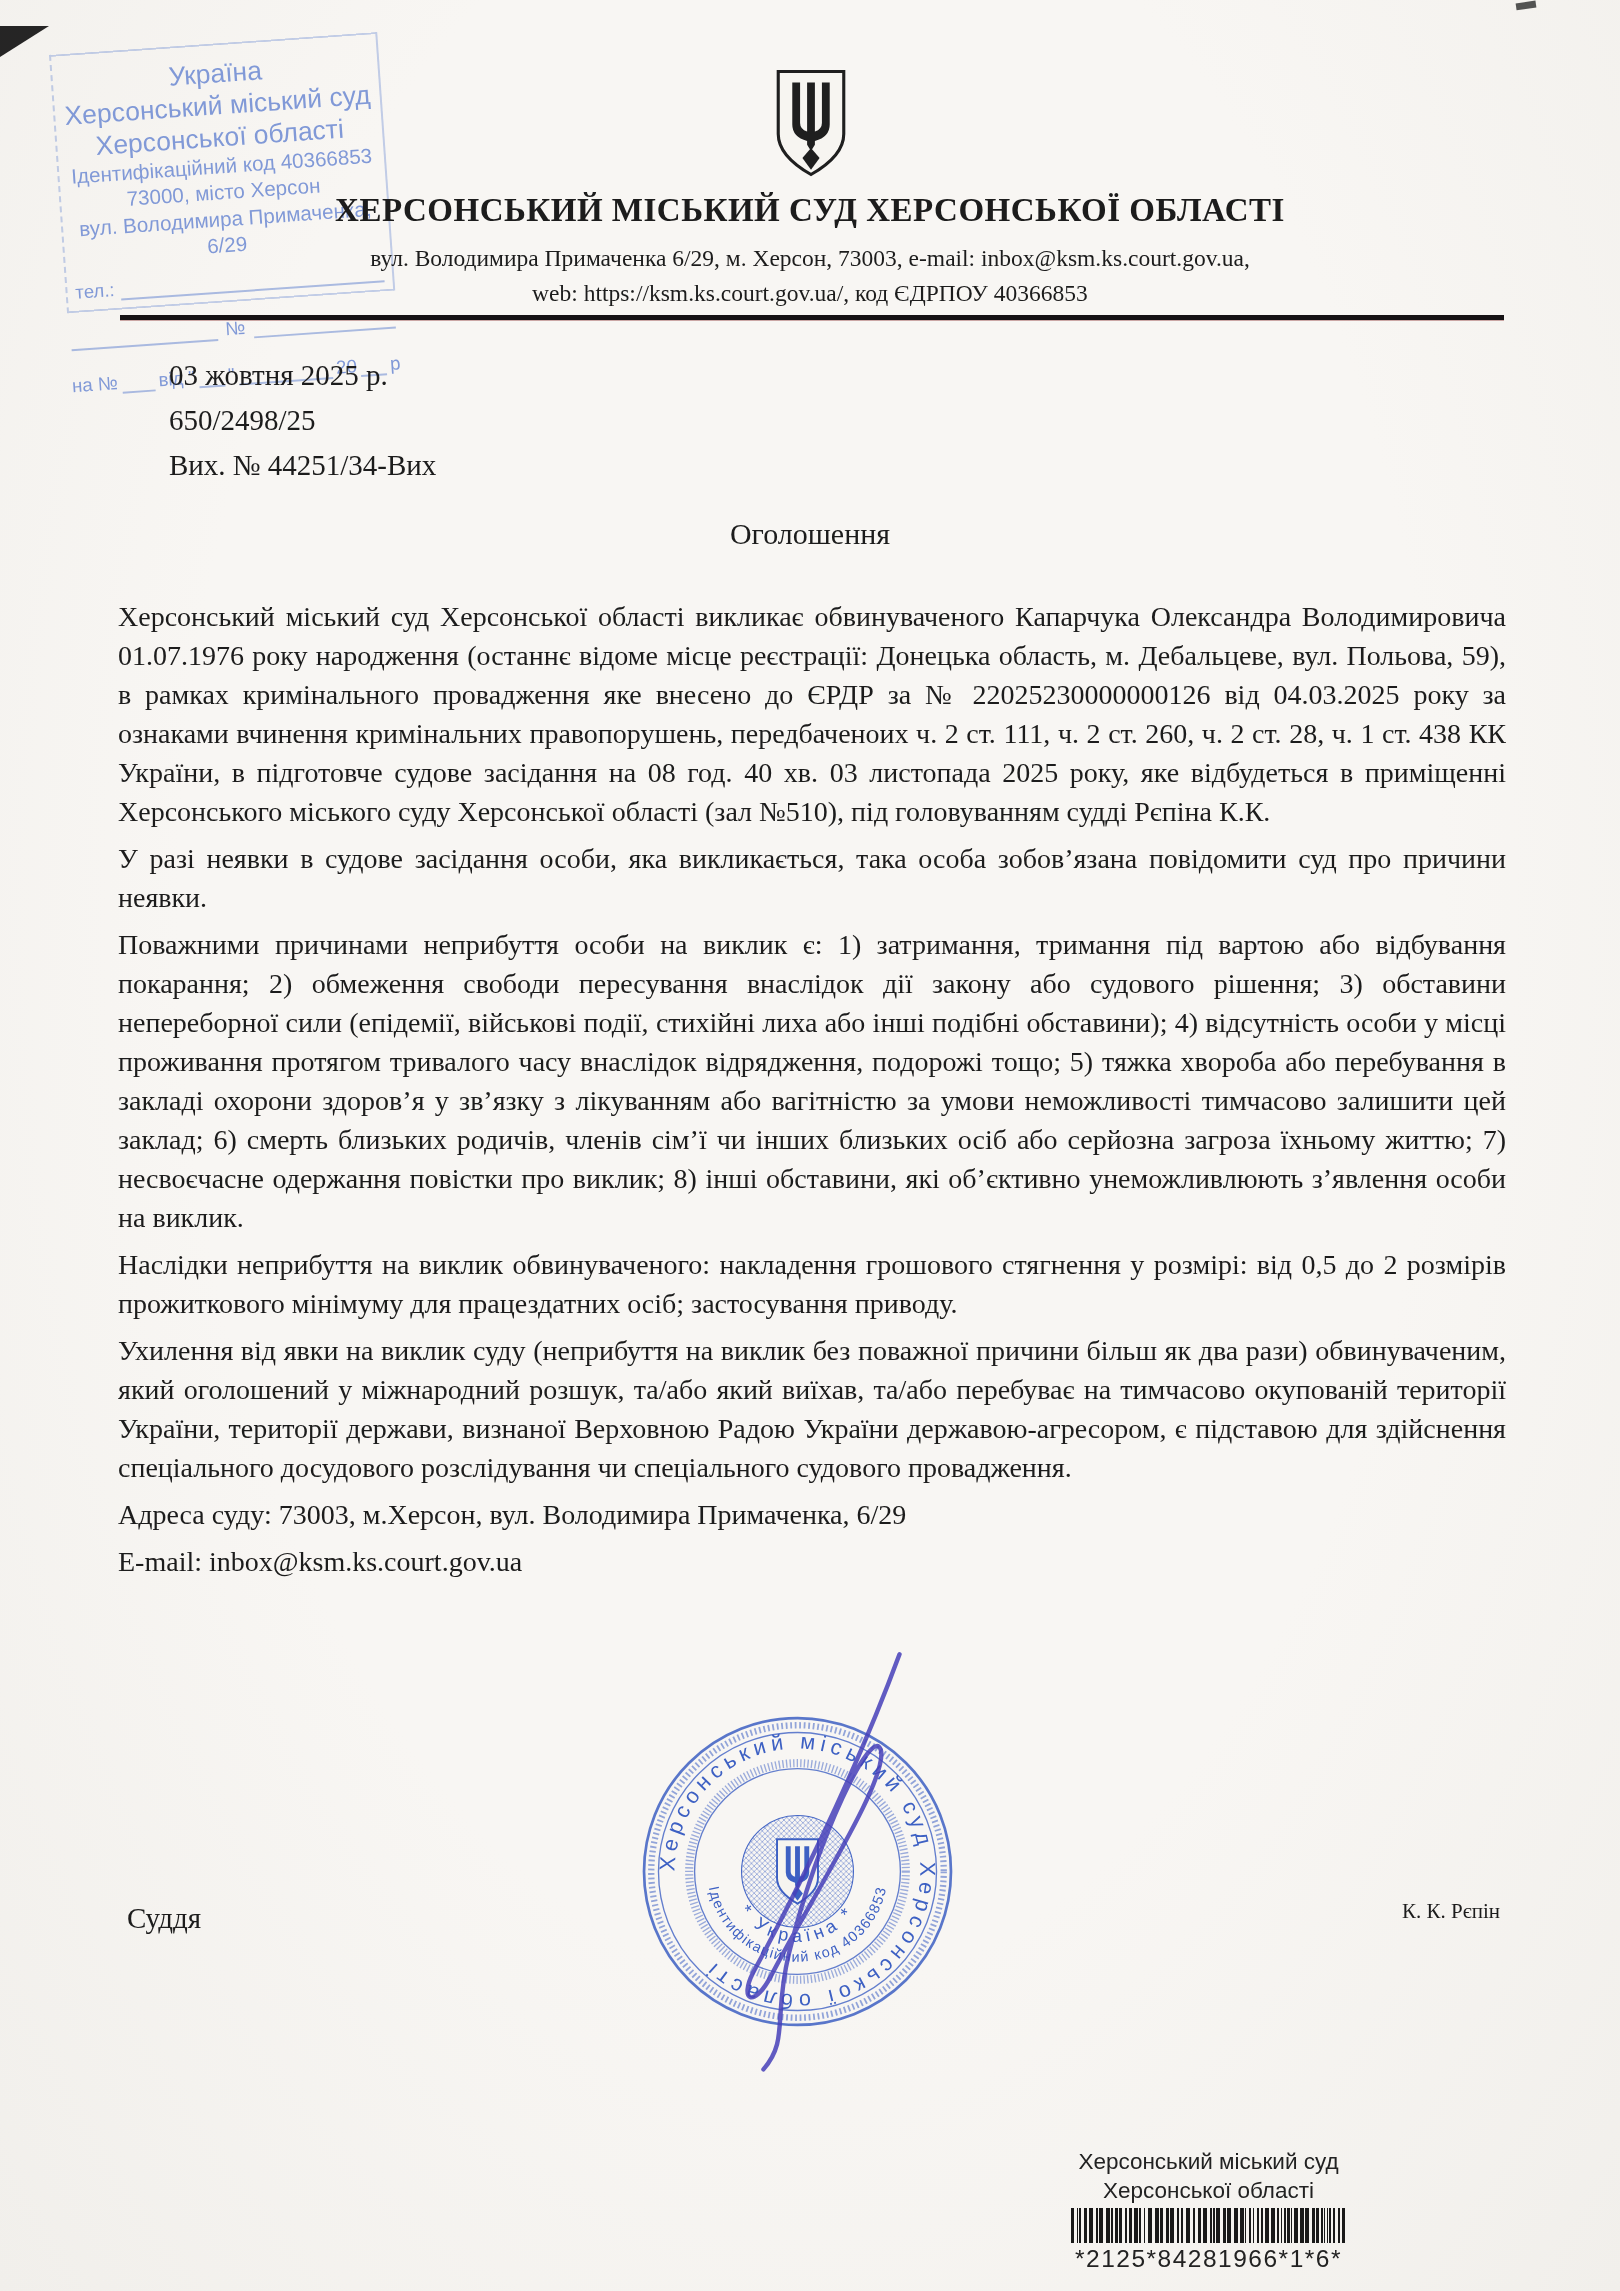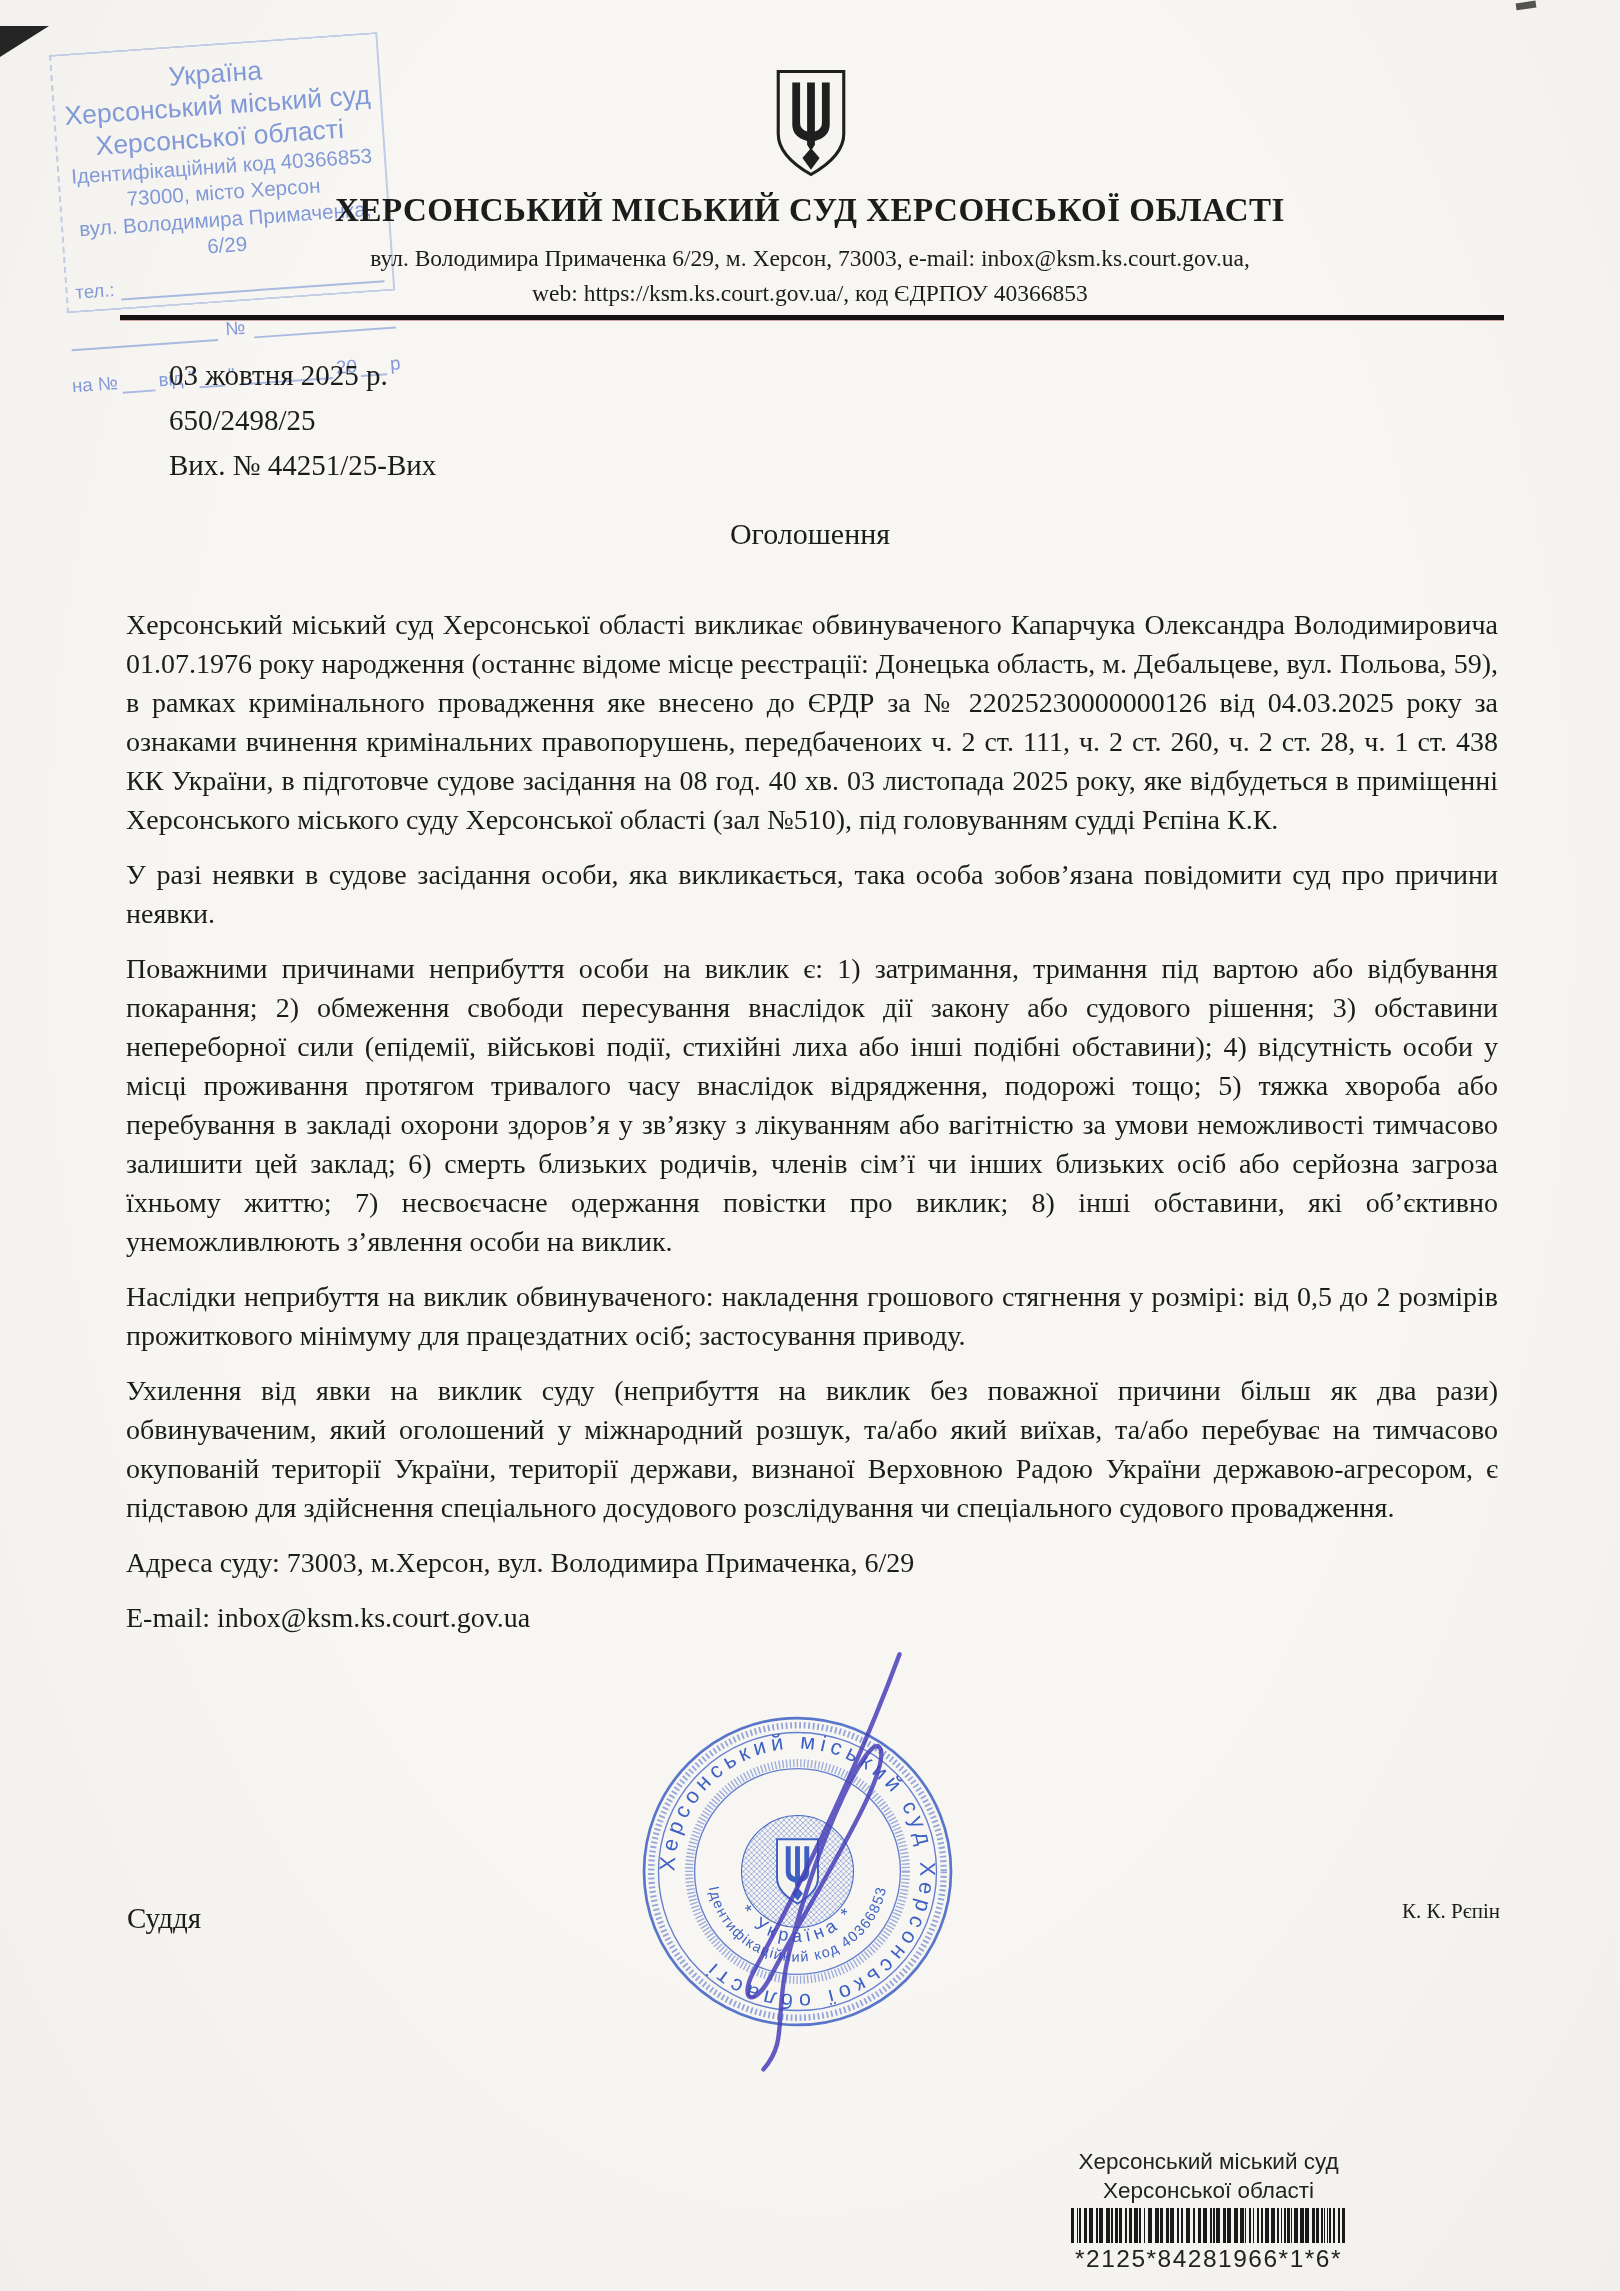--- a/index.html
+++ b/index.html
@@ -40,21 +40,21 @@
     box-shadow:0 1px 0 rgba(120,20,20,.35);}
 
   
   .refs{position:absolute;left:125px;top:353px;font-size:29px;line-height:45px;margin-left:44px;}
 
   .doc-title{position:absolute;left:0;right:0;top:517px;text-align:center;font-size:30px;}
 
   
   .body-text{position:absolute;left:110px;top:589px;width:1404px;
     font-size:28px;line-height:39px;text-align:justify;}
-  .body-text p{margin:16px;}
+  .body-text p{margin:8px;}
 
   
   .judge-label{position:absolute;left:127px;top:1902px;font-size:29px;}
   .judge-name{position:absolute;right:120px;top:1899px;font-size:21px;}
 
   
   .seal{position:absolute;left:635px;top:1709px;width:325px;height:325px;opacity:.93;}
   .signature-svg{position:absolute;left:596px;top:1617px;width:421px;height:470px;}
 
   
@@ -118,21 +118,21 @@
   </svg>
 
   <div class="court-name">ХЕРСОНСЬКИЙ МІСЬКИЙ СУД ХЕРСОНСЬКОЇ ОБЛАСТІ</div>
   <div class="addr-line1">вул. Володимира Примаченка  6/29, м. Херсон, 73003, e-mail: inbox@ksm.ks.court.gov.ua,</div>
   <div class="addr-line2">web: https://ksm.ks.court.gov.ua/, код ЄДРПОУ 40366853</div>
   <div class="rule"></div>
 
   <div class="refs">
     <div>03 жовтня 2025 р.</div>
     <div>650/2498/25</div>
-    <div>Вих. № 44251/25-Вих</div>
+    <div>Вих. № 44251/34-Вих</div>
   </div>
 
   <div class="doc-title">Оголошення</div>
 
   <div class="body-text">
     <p>Херсонський міський суд Херсонської області викликає обвинуваченого Капарчука Олександра Володимировича 01.07.1976 року народження (останнє відоме місце реєстрації: Донецька область, м. Дебальцеве, вул. Польова, 59), в рамках кримінального провадження яке внесено до ЄРДР за № 22025230000000126 від 04.03.2025 року за ознаками вчинення кримінальних правопорушень, передбаченоих ч. 2 ст. 111, ч. 2 ст. 260, ч. 2 ст. 28, ч. 1 ст. 438 КК України, в підготовче судове засідання на 08 год. 40 хв. 03 листопада 2025 року, яке відбудеться в приміщенні Херсонського міського суду Херсонської області (зал №510), під головуванням судді Рєпіна К.К.</p>
     <p>У разі неявки в судове засідання особи, яка викликається, така особа зобов’язана повідомити суд про причини неявки.</p>
     <p>Поважними причинами неприбуття особи на виклик є: 1) затримання, тримання під вартою або відбування покарання; 2) обмеження свободи пересування внаслідок дії закону або судового рішення; 3) обставини непереборної сили (епідемії, військові події, стихійні лиха або інші подібні обставини); 4) відсутність особи у місці проживання протягом тривалого часу внаслідок відрядження, подорожі тощо; 5) тяжка хвороба або перебування в закладі охорони здоров’я у зв’язку з лікуванням або вагітністю за умови неможливості тимчасово залишити цей заклад; 6) смерть близьких родичів, членів сім’ї чи інших близьких осіб або серйозна загроза їхньому життю; 7) несвоєчасне одержання повістки про виклик; 8) інші обставини, які об’єктивно унеможливлюють з’явлення особи на виклик.</p>
     <p>Наслідки неприбуття на виклик обвинуваченого: накладення грошового стягнення у розмірі: від 0,5 до 2 розмірів прожиткового мінімуму для працездатних осіб; застосування приводу.</p>
     <p>Ухилення від явки на виклик суду (неприбуття на виклик без поважної причини більш як два рази) обвинуваченим, який оголошений у міжнародний розшук, та/або який виїхав, та/або перебуває на тимчасово окупованій території України, території держави, визнаної Верховною Радою України державою-агресором, є підставою для здійснення спеціального досудового розслідування чи спеціального судового провадження.</p>

